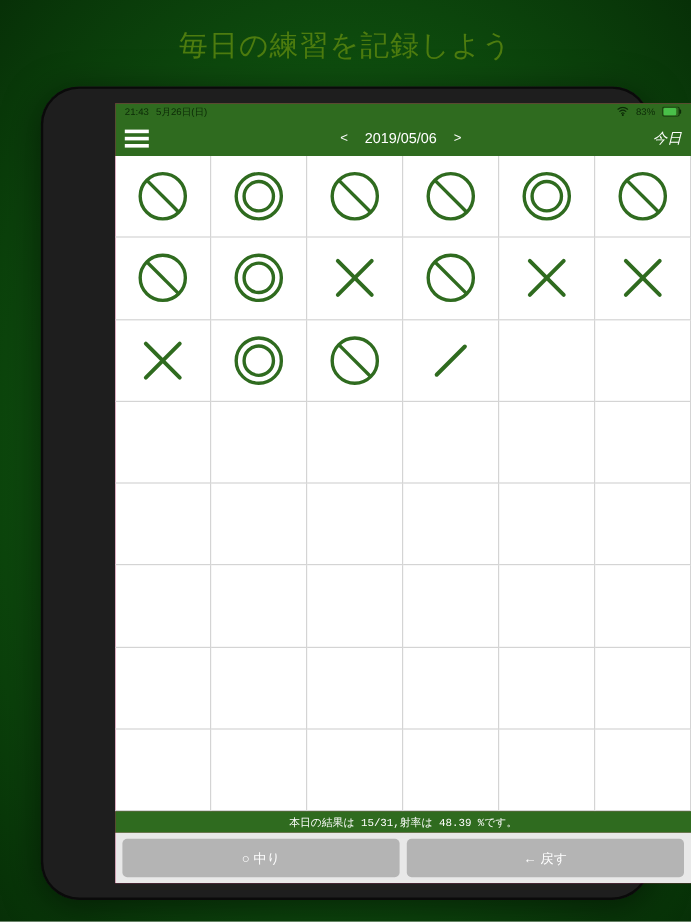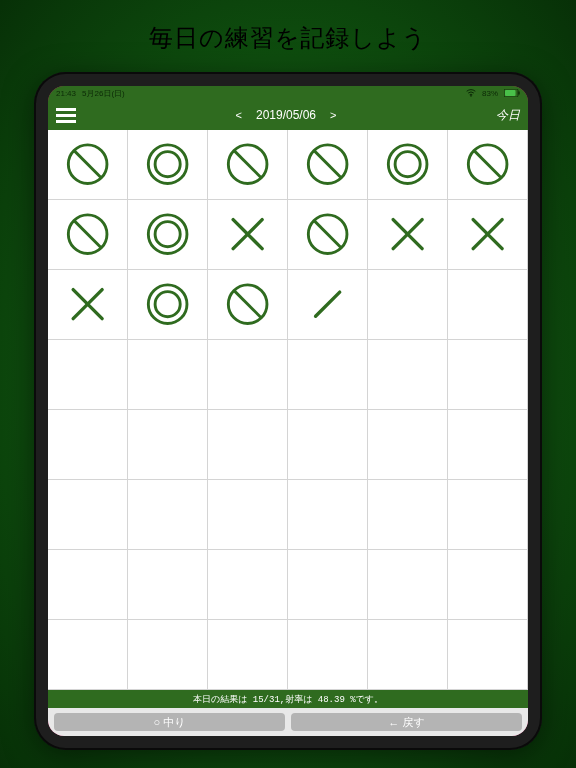--- a/index.html
+++ b/index.html
@@ -3,36 +3,36 @@
 <meta charset="utf-8">
 <style>
   * { box-sizing: border-box; margin: 0; padding: 0; }
   html, body { width: 576px; height: 768px; overflow: hidden; }
   body {
     font-family: -apple-system, "Helvetica Neue", Arial, sans-serif;
     background: radial-gradient(ellipse at center, #258a25 0%, #0e4d0e 60%, #073007 100%);
     display: flex; flex-direction: column; align-items: center;
   }
   .headline {
-    color: #000000; font-size: 24px; font-weight: 300; letter-spacing: 1px;
+    color: #4d7c0f; font-size: 24px; font-weight: 300; letter-spacing: 1px;
     margin-top: 22px; margin-bottom: 18px;
   }
   .tablet {
     width: 508px; height: 678px;
     background: #1e1e1e;
     border-radius: 32px;
     padding: 14px;
     box-shadow: 0 6px 30px rgba(0,0,0,.5), inset 0 0 0 2px #0a0a0a;
   }
   .screen {
     width: 100%; height: 100%;
     background: #be185d;
-    border-radius: 16px;
+    border-radius: 0;
     overflow: hidden;
-    display: flex; flex-direction: column;
+    display: flex; flex-direction: column; margin-left: 48px;
   }
   .status-bar {
     height: 14px; background: #2f6b1f; color: #0c2a07;
     font-size: 8px; display: flex; align-items: center;
     padding: 0 8px; justify-content: space-between;
   }
   .status-left, .status-right { display: flex; align-items: center; gap: 6px; }
   .status-right svg { display: block; }
   .nav-bar {
     height: 30px; background: #2f6b1f; color: #fff;
@@ -54,21 +54,21 @@
     border-right: 1px solid #d4d4d4;
     border-bottom: 1px solid #d4d4d4;
     display: flex; align-items: center; justify-content: center;
   }
   .cell svg { width: 70%; height: 70%; }
   .result-bar {
     height: 18px; background: #2f6b1f; color: #fff;
     font-size: 9px; display: flex; align-items: center; justify-content: center; font-family: Liberation Mono, monospace;
   }
   .button-bar {
-    height: 28px; background: #e8e8e8;
+    height: 42px; background: #e8e8e8;
     display: flex; gap: 6px; padding: 5px 6px;
   }
   .btn {
     flex: 1; background: #b4b4b4; color: #fff;
     border-radius: 4px; display: flex;
     align-items: center; justify-content: center;
     font-size: 11px; cursor: pointer;
   }
 </style>
 </head>

